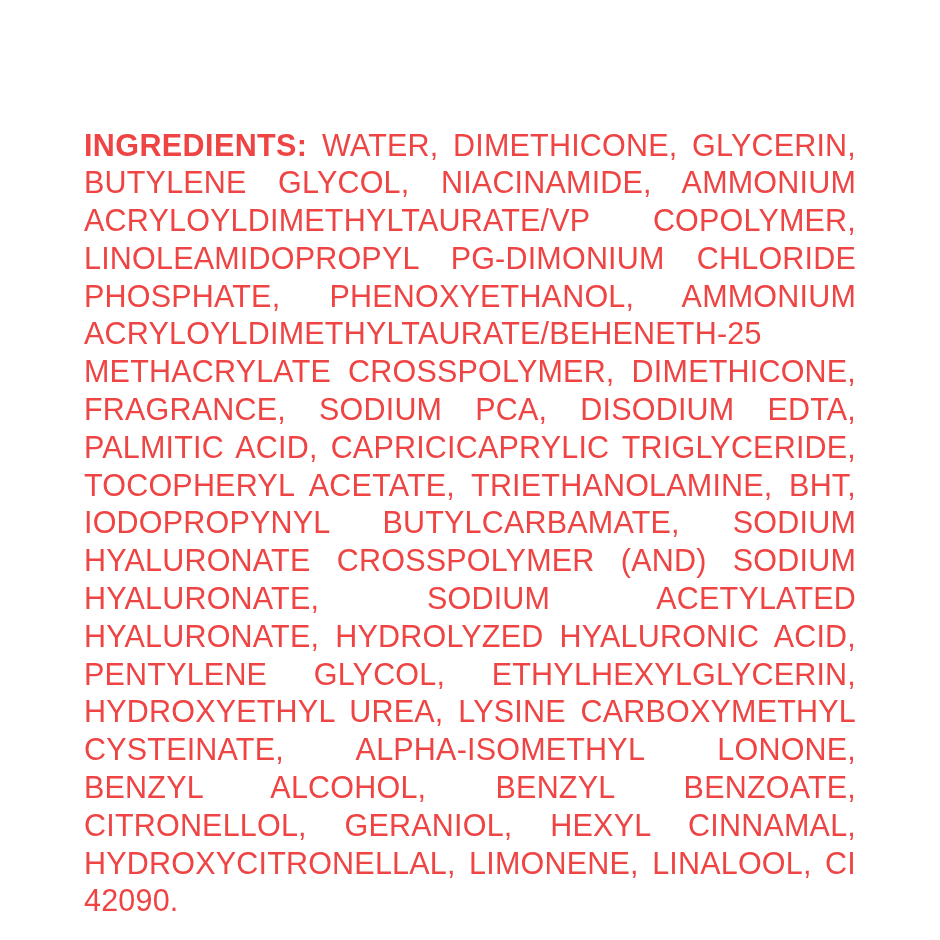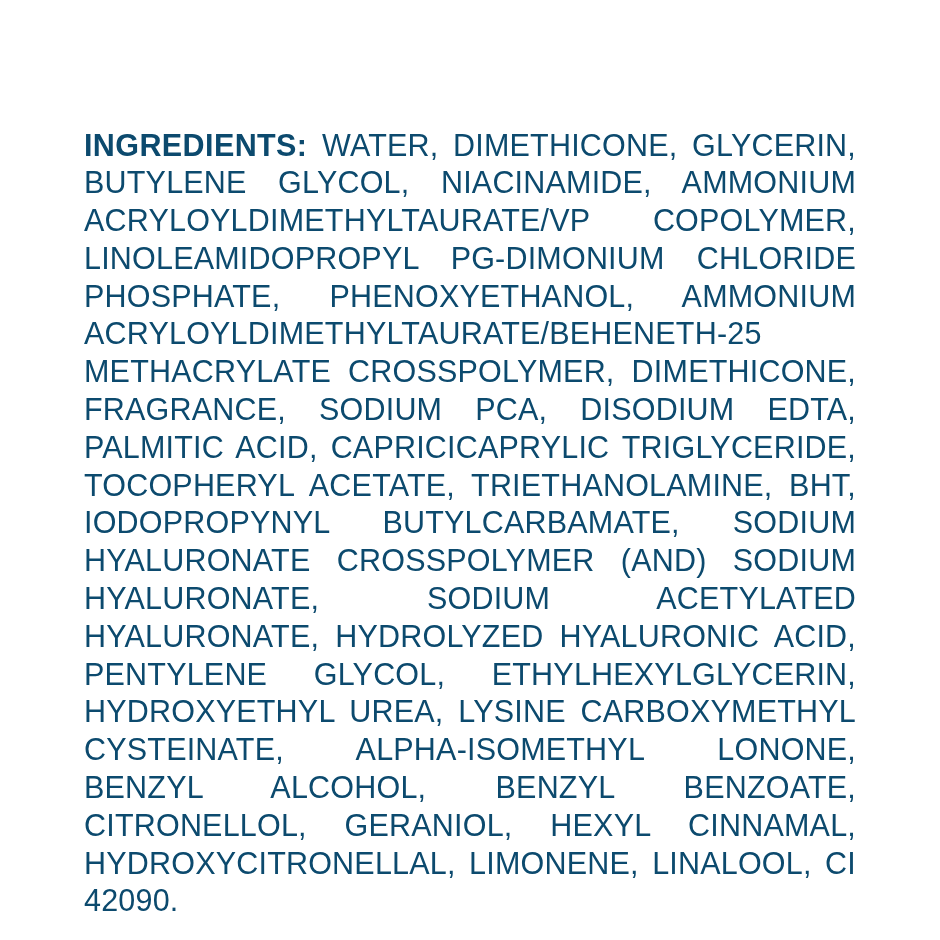--- a/index.html
+++ b/index.html
@@ -21,21 +21,21 @@
     background: #ffffff;
     padding: 96px 84px 0 84px;
     position: relative;
   }
   .ingredients-block {
     font-size: 30.5px;
     line-height: 37.8px;
     letter-spacing: 0.2px;
     text-align: justify;
     text-justify: inter-word;
-    color: #0c4a6e;
+    color: #ef4444;
     word-spacing: 1px;
   }
   .ingredients-block .label {
     font-weight: bold;
     letter-spacing: 0.4px;
   }
   .ingredients-block .body-text {
     font-weight: normal;
   }
   

